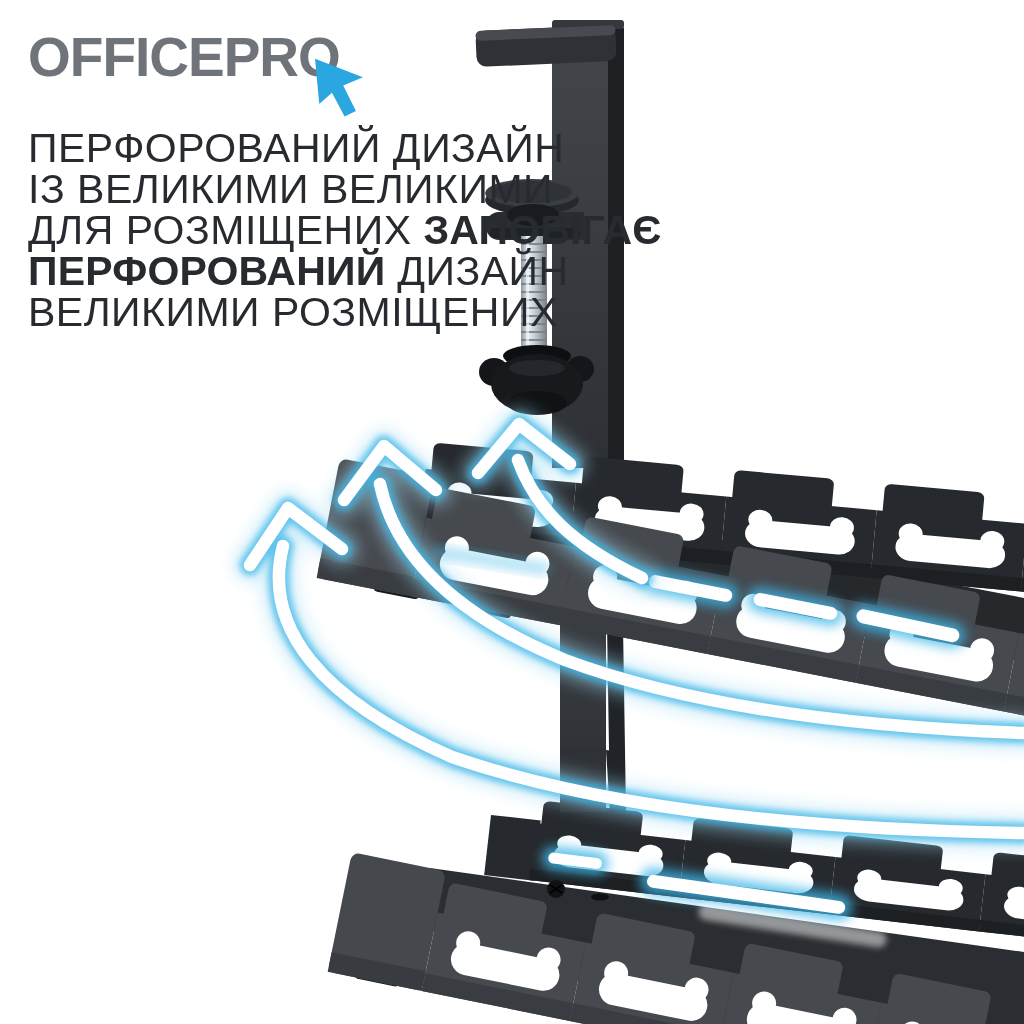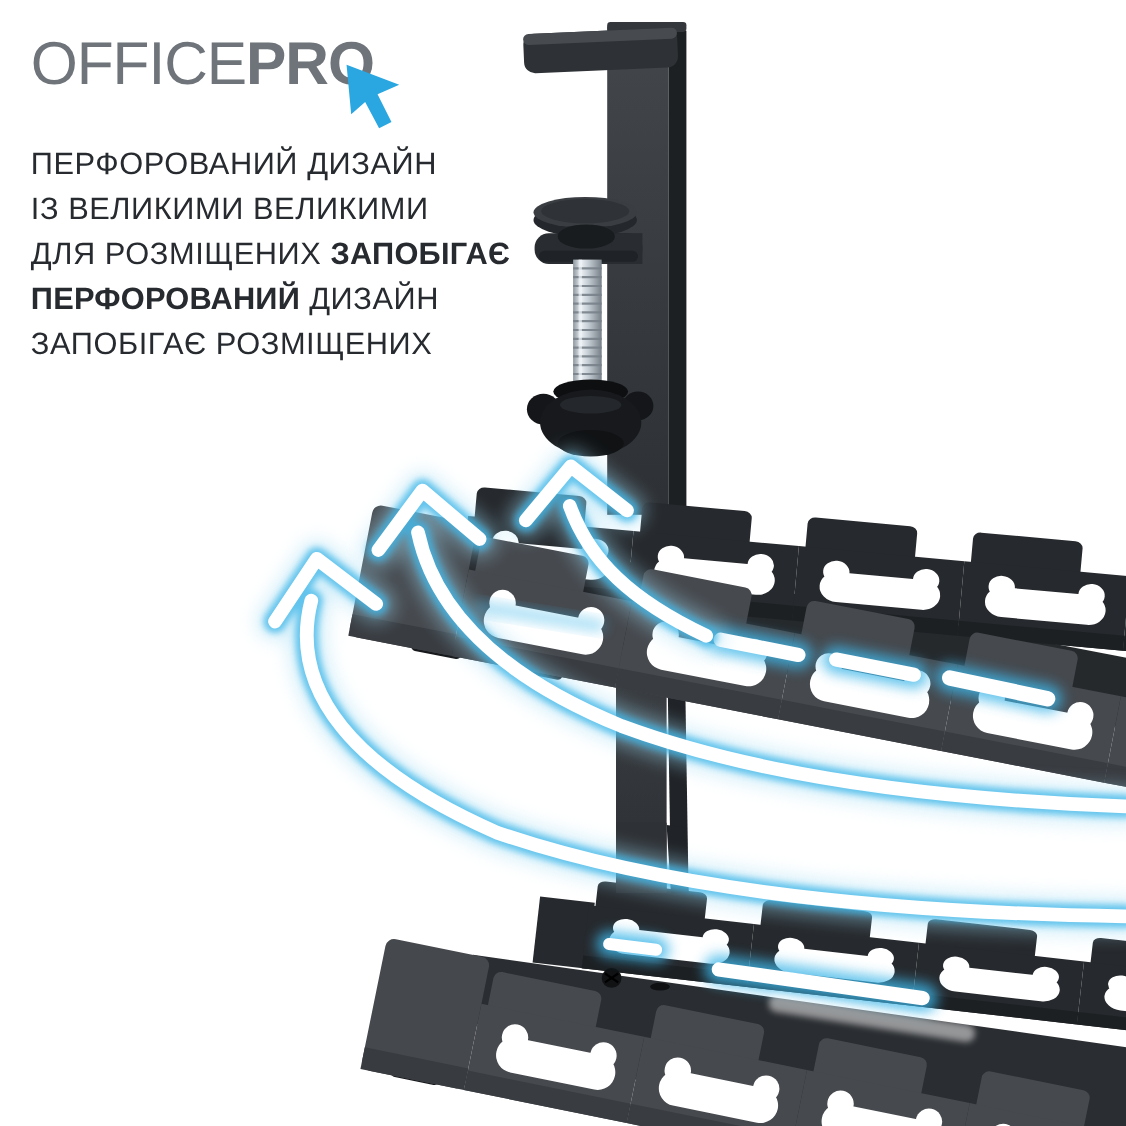--- a/index.html
+++ b/index.html
@@ -7,27 +7,27 @@
     position:relative;width:1024px;height:1024px;margin:0 auto;
     background:#ffffff;overflow:hidden;
     font-family:"Liberation Sans","DejaVu Sans",sans-serif;
   }
   
   .logo{
     position:absolute;left:28px;top:30px;display:flex;align-items:flex-start;
     color:#6e747a;font-family:"Liberation Sans","DejaVu Sans",sans-serif;
     font-size:55px;line-height:1;letter-spacing:-1px;white-space:nowrap;
   }
-  .logo .lt{font-weight:400;}
+  .logo .lt{font-weight:700;}
   .logo .bd{font-weight:800;}
   .logo .cursor{margin-left:-30px;margin-top:26px;position:relative;z-index:3;}
   
   .headline{
     position:absolute;left:28px;top:128px;width:470px;
-    color:#272b30;font-size:28px;line-height:41px;letter-spacing:.5px;
+    color:#272b30;font-size:41px;line-height:41px;letter-spacing:.5px;
     font-weight:400;
   }
   .headline .b{font-weight:800;letter-spacing:.2px;text-align:center;}
   .headline .ln{white-space:nowrap;}
   
   .scene{position:absolute;left:0;top:0;width:1024px;height:1024px;}
 </style>
 </head>
 <body>
 
@@ -235,16 +235,16 @@
     <svg class="cursor" width="58" height="62" viewBox="0 0 40 44">
       <path d="M3 2 L37 15 L23 21 L32 39 L24 43 L15 26 L6 34 Z" fill="#2aa7e0"></path>
     </svg>
   </div>
 
   <div class="headline">
     <div class="ln"><span>ПЕРФОРОВАНИЙ ДИЗАЙН</span></div>
     <div class="ln"><span>ІЗ ВЕЛИКИМИ ВЕЛИКИМИ</span></div>
     <div class="ln"><span>ДЛЯ РОЗМІЩЕНИХ </span><span class="b">ЗАПОБІГАЄ</span></div>
     <div class="ln"><span class="b">ПЕРФОРОВАНИЙ</span><span> ДИЗАЙН</span></div>
-    <div class="ln"><span>ЗАПОБІГАЄ РОЗМІЩЕНИХ</span></div>
+    <div class="ln"><span>ВЕЛИКИМИ РОЗМІЩЕНИХ</span></div>
   </div>
 
 </div>
 
 </body></html>

